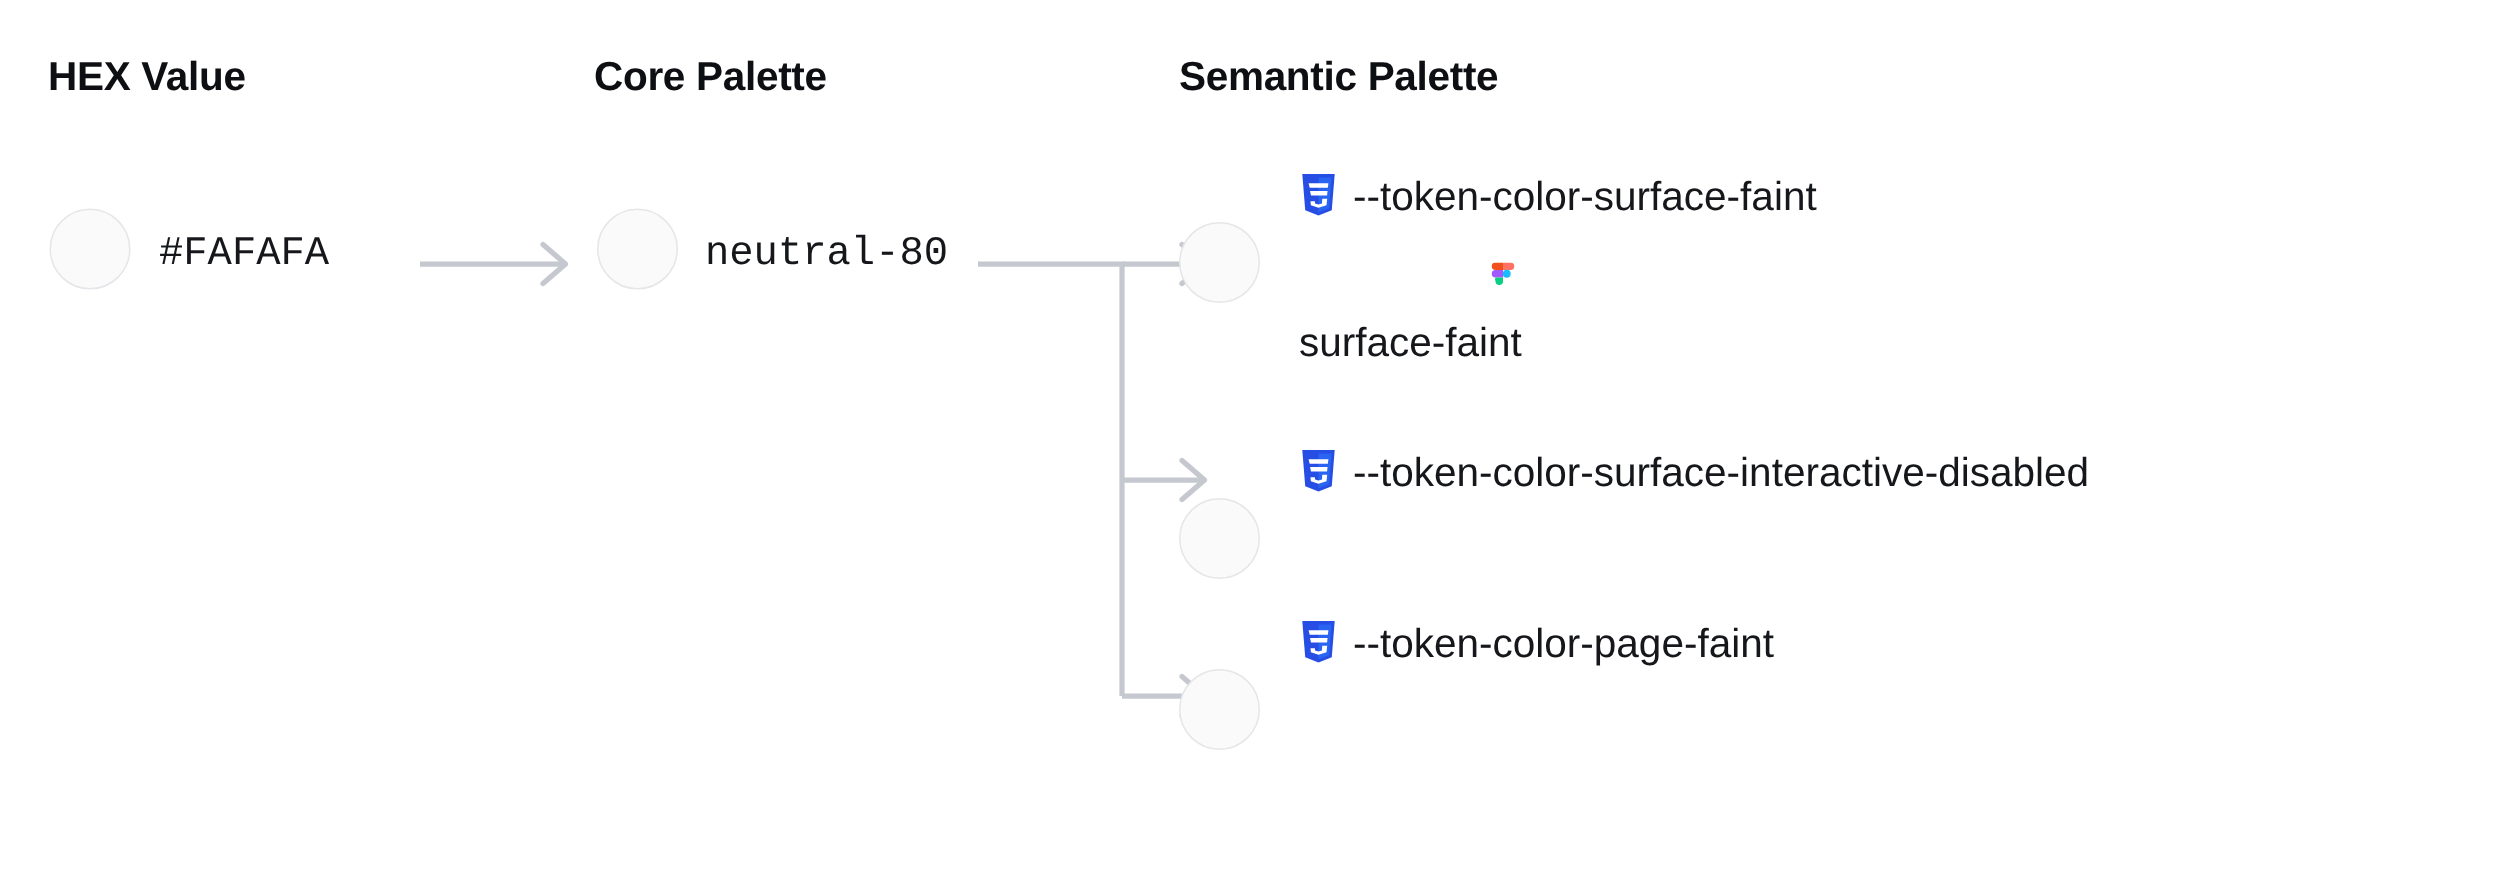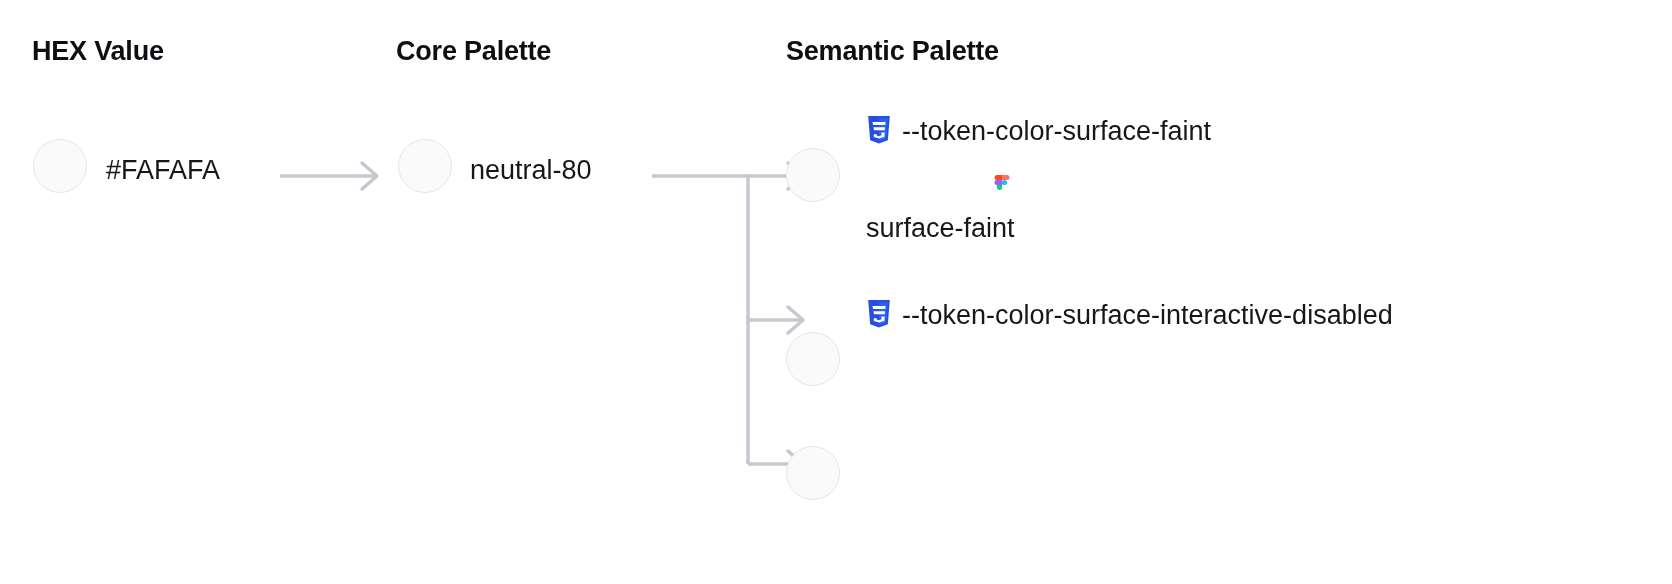--- a/index.html
+++ b/index.html
@@ -46,20 +46,21 @@
   }
 
   
   .value-label {
     position: absolute;
     font-size: 27px;
     font-weight: normal;
     color: #15171b;
     white-space: nowrap;
     line-height: 1;
+    font-family: Liberation Mono, monospace;
   }
 
   
   .arrow-straight {
     position: absolute;
     pointer-events: none;
   }
 
   
   #branch-connector {
@@ -189,16 +190,28 @@
         </svg>
       </span>
       <span class="token-text">--token-color-surface-interactive-disabled</span>
     </div>
 
   </div>
 
   <div class="sem-row" style="top:413px;">
     <div class="swatch sem-swatch" style="background: rgb(250, 250, 250); border-color: rgb(230, 230, 234);"></div>
 
+    <div class="token-line css-line">
+      <span class="icon-box">
+        <svg width="24" height="28" viewBox="0 0 24 28">
+          <path d="M1.2 0 L22.8 0 L20.85 24.2 L12 27.6 L3.15 24.2 Z" fill="#264DE4"></path>
+          <path d="M12 2.3 L12 25.5 L19.1 22.8 L20.75 2.3 Z" fill="#2965F1"></path>
+          <path d="M5.4 6.1 L18.6 6.1 L18.25 9.1 L6.1 9.1 Z" fill="#FFFFFF"></path>
+          <path d="M6.35 11.3 L18.05 11.3 L17.7 14.3 L7.0 14.3 Z" fill="#FFFFFF"></path>
+          <path d="M6.6 16.5 L17.8 16.5 L17.35 20.9 L12 22.5 L6.9 20.9 L6.65 18.2 L9.6 18.2 L9.75 19.6 L12 20.3 L14.3 19.6 L14.5 16.5 Z" fill="#FFFFFF"></path>
+        </svg>
+      </span>
+      <span class="token-text">--token-color-page-faint</span>
+    </div>
 
   </div>
 
 </div>
 
 </body></html>

